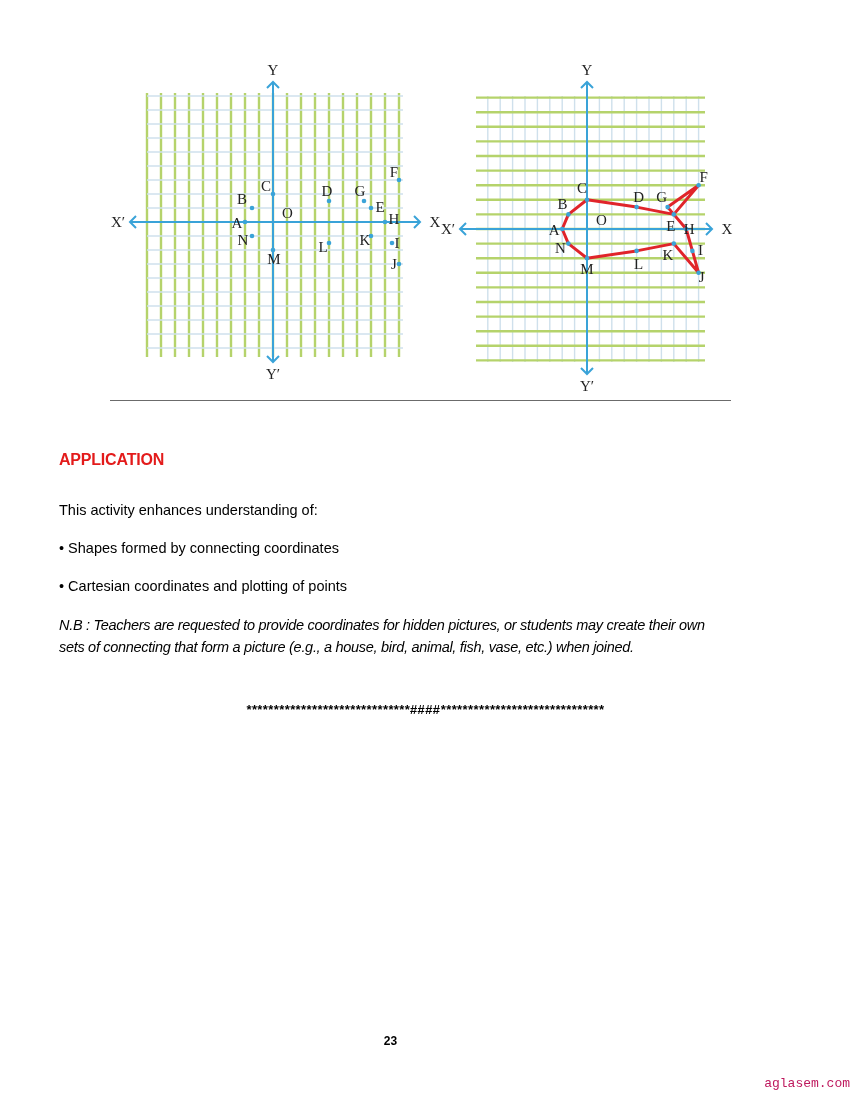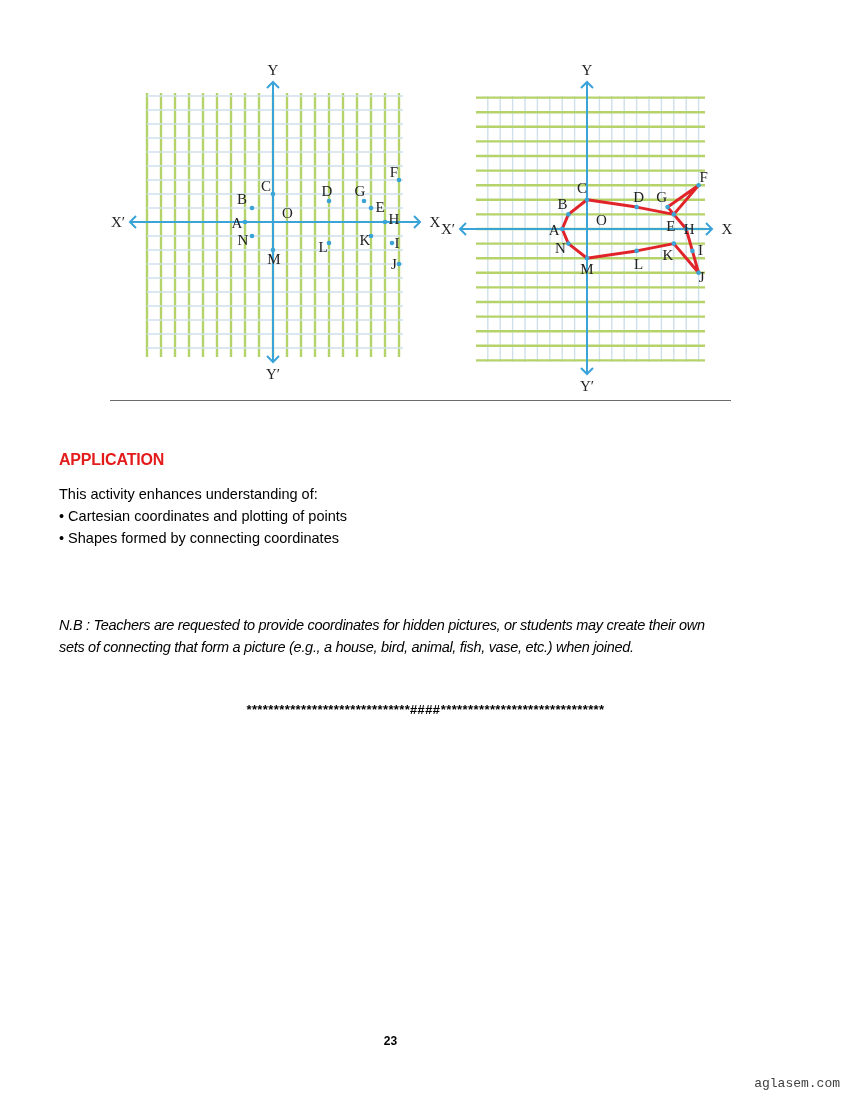--- a/index.html
+++ b/index.html
@@ -4,26 +4,26 @@
 <style>
   html, body { margin: 0; padding: 0; background: #ffffff; }
   body { width: 850px; height: 1100px; position: relative; overflow: hidden; font-family: "Liberation Sans", sans-serif; color: #000; }
   .figure { position: absolute; }
   #fig-left { left: 110px; top: 60px; width: 330px; height: 330px; }
   #fig-right { left: 440px; top: 60px; width: 300px; height: 335px; }
   svg text { font-family: "Liberation Serif", serif; font-size: 15px; fill: #222; }
   .rule { position: absolute; left: 110px; top: 400px; width: 621px; height: 1px; background: #6b6b6b; }
   .heading { position: absolute; left: 59px; top: 451px; font-size: 16px; font-weight: bold; color: #e31b1b; letter-spacing: -0.2px; }
   .body-text { position: absolute; left: 59px; top: 483px; font-size: 14.5px; line-height: 22px; color: #000; }
-  .body-text div { white-space: nowrap; }
+  .body-text div { white-space: nowrap; margin-top: 16px; }
   .note { position: absolute; left: 59px; top: 614px; width: 740px; font-size: 14.5px; line-height: 22px; font-weight: normal; font-style: italic; letter-spacing: -0.3px; }
   .note div { white-space: nowrap; }
   .separator { position: absolute; left: 0; width: 850px; top: 702px; text-align: center; font-size: 13px; font-weight: bold; font-style: italic; letter-spacing: 0.4px; }
   .page-number { position: absolute; left: 0; width: 781px; top: 1034px; text-align: center; font-size: 12px; font-weight: bold; }
-  .watermark { position: absolute; right: 10px; top: 1076px; font-family: "Liberation Mono", monospace; font-size: 13px; color: #404040; }
+  .watermark { position: absolute; right: 0; top: 1076px; font-family: "Liberation Mono", monospace; font-size: 13px; color: #be185d; }
 </style>
 </head>
 <body>
 
 <div class="figure" id="fig-left">
   <svg id="svg-left" width="330" height="330">
       <line x1="163" y1="33" x2="163" y2="297" stroke="#b5d36b" stroke-width="2.4"></line>
       <line x1="149" y1="33" x2="149" y2="297" stroke="#b5d36b" stroke-width="2.4"></line>
       <line x1="135" y1="33" x2="135" y2="297" stroke="#b5d36b" stroke-width="2.4"></line>
       <line x1="121" y1="33" x2="121" y2="297" stroke="#b5d36b" stroke-width="2.4"></line>
@@ -184,22 +184,22 @@
       <text x="120.4" y="192.6" text-anchor="middle">N</text>
     </svg>
 </div>
 
 <div class="rule"></div>
 
 <div class="heading">APPLICATION</div>
 
 <div class="body-text">
   <div>This activity enhances understanding of:</div>
+  <div>• Shapes formed by connecting coordinates</div>
   <div>• Cartesian coordinates and plotting of points</div>
-  <div>• Shapes formed by connecting coordinates</div>
 </div>
 
 <div class="note">
   <div>N.B : Teachers are requested to provide coordinates for hidden pictures, or students may create their own</div>
   <div>sets of connecting that form a picture (e.g., a house, bird, animal, fish, vase, etc.) when joined.</div>
 </div>
 
 <div class="separator">******************************####******************************</div>
 
 <div class="page-number">23</div>

